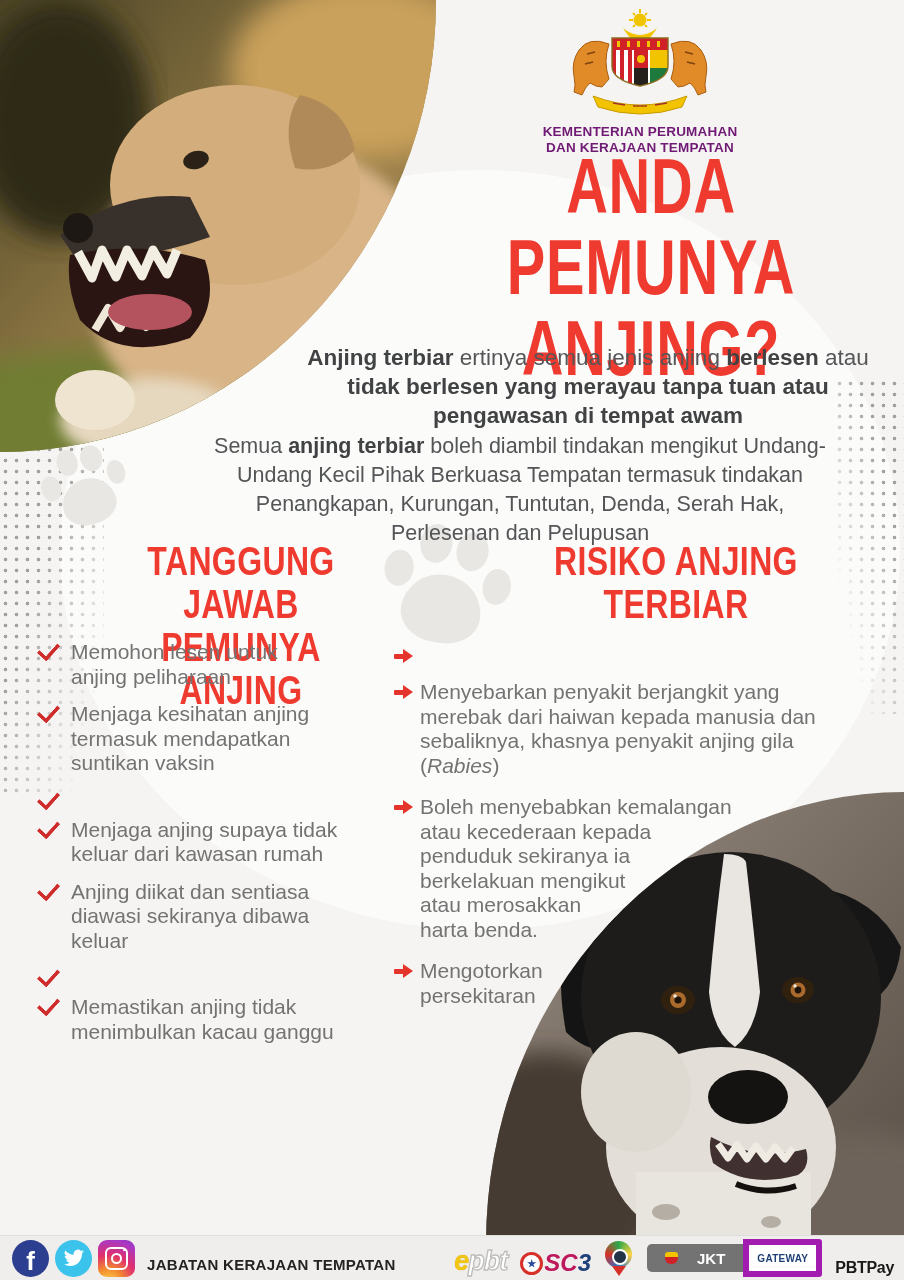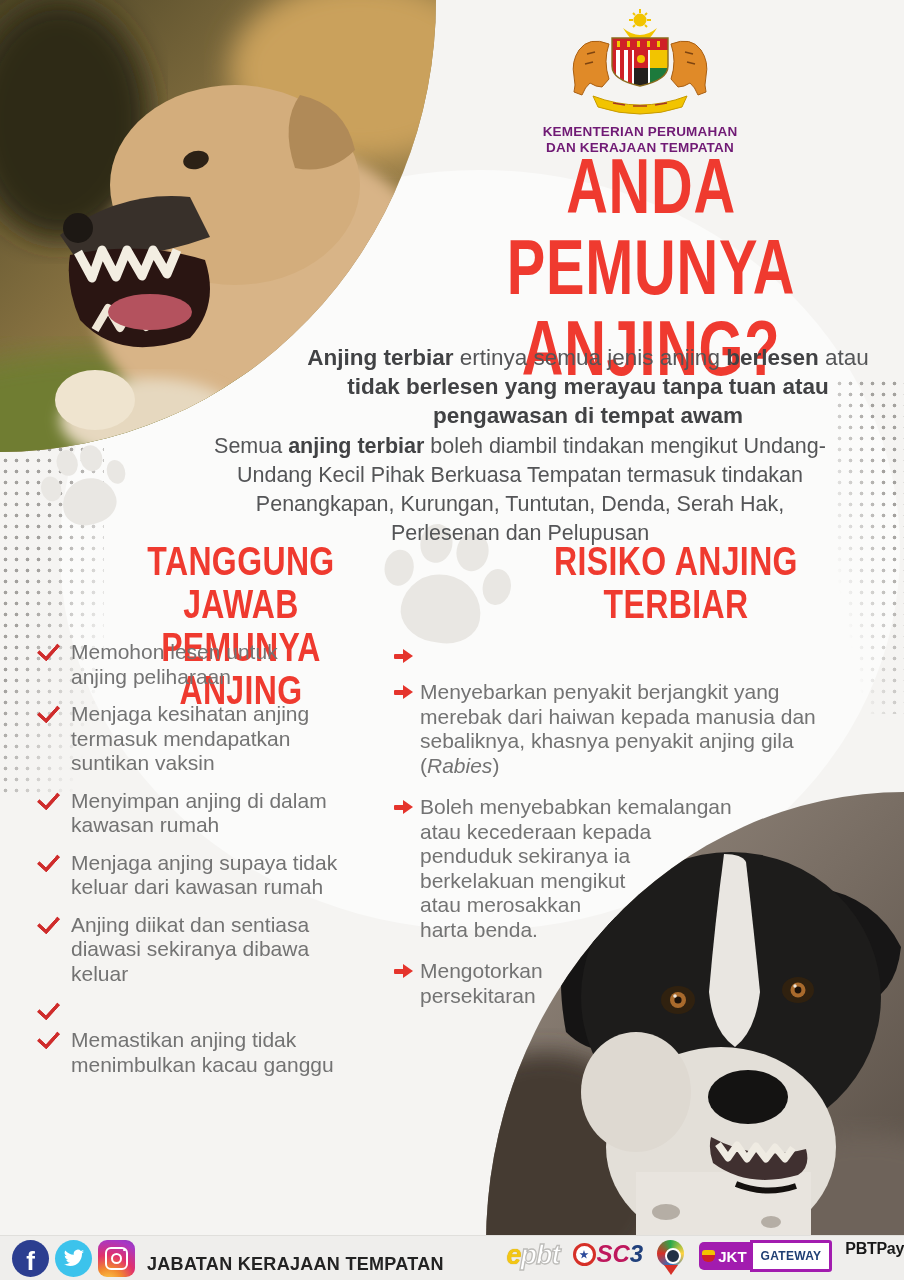--- a/index.html
+++ b/index.html
@@ -88,47 +88,47 @@
   .icon-tw{width:37px;height:37px;border-radius:50%;background:#3cc3ec;display:flex;
      align-items:center;justify-content:center;}
   .icon-ig{width:37px;height:37px;border-radius:9px;position:relative;
      background:radial-gradient(circle at 28% 115%,#fdd54f 0%,#f28a2e 28%,#e1306c 55%,#a838c5 85%,#8a3ab9 100%);}
   .icon-ig .frame{position:absolute;left:7px;top:7px;width:19px;height:19px;
      border:2.4px solid #fff;border-radius:6px;}
   .icon-ig .lens{position:absolute;left:13px;top:13px;width:7px;height:7px;
      border:2.4px solid #fff;border-radius:50%;}
   .icon-ig .dot{position:absolute;right:9px;top:9px;width:2.6px;height:2.6px;
      background:#fff;border-radius:50%;}
-  .footer-label{margin-left:12px;font-size:18px;font-weight:700;color:#232323;
+  .footer-label{margin-left:12px;font-size:15px;font-weight:700;color:#232323;
      letter-spacing:.3px;margin-top:12px;}
-  .footer-logos{margin-left:auto;display:flex;align-items:flex-start;gap:13px;}
+  .footer-logos{margin-left:auto;margin-right:10px;display:flex;align-items:flex-end;gap:13px;}
   .logo-epbt{font-weight:700;font-style:italic;font-size:27px;letter-spacing:-1px;}
   .logo-epbt .e{color:#f3c613;text-shadow:0 0 1px #c79a00;}
   .logo-epbt .pbt{color:#fff;-webkit-text-stroke:1.3px #bdbcb9;}
   .logo-osc{display:flex;align-items:center;font-weight:700;font-style:italic;font-size:24px;}
   .osc-emblem{width:17px;height:17px;border:3.5px solid #d63028;border-radius:50%;
      display:flex;align-items:center;justify-content:center;color:#2b4a9b;font-size:10px;
      font-style:normal;background:#fff;margin-right:1px;}
   .logo-osc .sc{color:#be185d;}
   .logo-osc .three{color:#20407c;}
   .logo-pin{position:relative;width:30px;height:36px;}
   .logo-pin .ball{position:absolute;left:1px;top:0;width:27px;height:27px;border-radius:50%;
      background:conic-gradient(#2aa84a,#ffd23f,#2a72c8,#d63028,#2aa84a);}
   .logo-pin .core{position:absolute;left:8.5px;top:7.5px;width:12px;height:12px;
      border-radius:50%;background:#223247;border:2px solid #fff;}
   .logo-pin .tip{position:absolute;left:8px;top:25px;width:0;height:0;
      border-left:7px solid transparent;border-right:7px solid transparent;
      border-top:10px solid #d63028;}
   .logo-jkt{display:flex;align-items:center;}
-  .jkt-box{display:flex;align-items:center;gap:3px;background:#a21caf;color:#fff;
-     font-weight:700;font-size:15px;padding:5px 3px;border-radius:5px 0 0 5px;height:18px;}
+  .jkt-box{display:flex;align-items:center;gap:19px;background:#737373;color:#fff;
+     font-weight:700;font-size:15px;padding:5px 18px;border-radius:5px 0 0 5px;height:18px;}
   .jkt-crest{width:13px;height:12px;background:linear-gradient(#f2c400 45%,#cf2127 45%);
      border-radius:3px 3px 6px 6px;}
-  .gateway-box{background:#fff;border:3px solid #a21caf;color:#1f3f74;font-weight:700;
-     font-size:12px;padding:5px 8px;height:16px;display:flex;align-items:center;
+  .gateway-box{background:#fff;border:6px solid #a21caf;color:#1f3f74;font-weight:700;
+     font-size:10px;padding:5px 8px;height:16px;display:flex;align-items:center;
      border-radius:0 3px 3px 0;letter-spacing:.3px;}
   .logo-pbtpay{font-weight:700;font-size:16px;color:#191919;letter-spacing:-.3px;}
 </style>
 </head>
 <body>
 
 <div class="abs bg-white-circle"></div>
 <div class="abs dots dots-right"></div>
 <div class="abs dots dots-left"></div>
 <div class="abs paw paw-center">
@@ -317,22 +317,20 @@
 anjing peliharaan</span></p>
     </div>
     <div class="li-row">
       <span class="check-icon"></span>
       <p class="li-text"><span>Menjaga kesihatan anjing
 termasuk mendapatkan
 suntikan vaksin</span></p>
     </div>
     <div class="li-row">
       <span class="check-icon"></span>
-      <p class="li-text"><span>Menyimpan anjing di dalam
-kawasan rumah</span></p>
     </div>
     <div class="li-row">
       <span class="check-icon"></span>
       <p class="li-text"><span>Menjaga anjing supaya tidak
 keluar dari kawasan rumah</span></p>
     </div>
     <div class="li-row">
       <span class="check-icon"></span>
       <p class="li-text"><span>Anjing diikat dan sentiasa
 diawasi sekiranya dibawa

